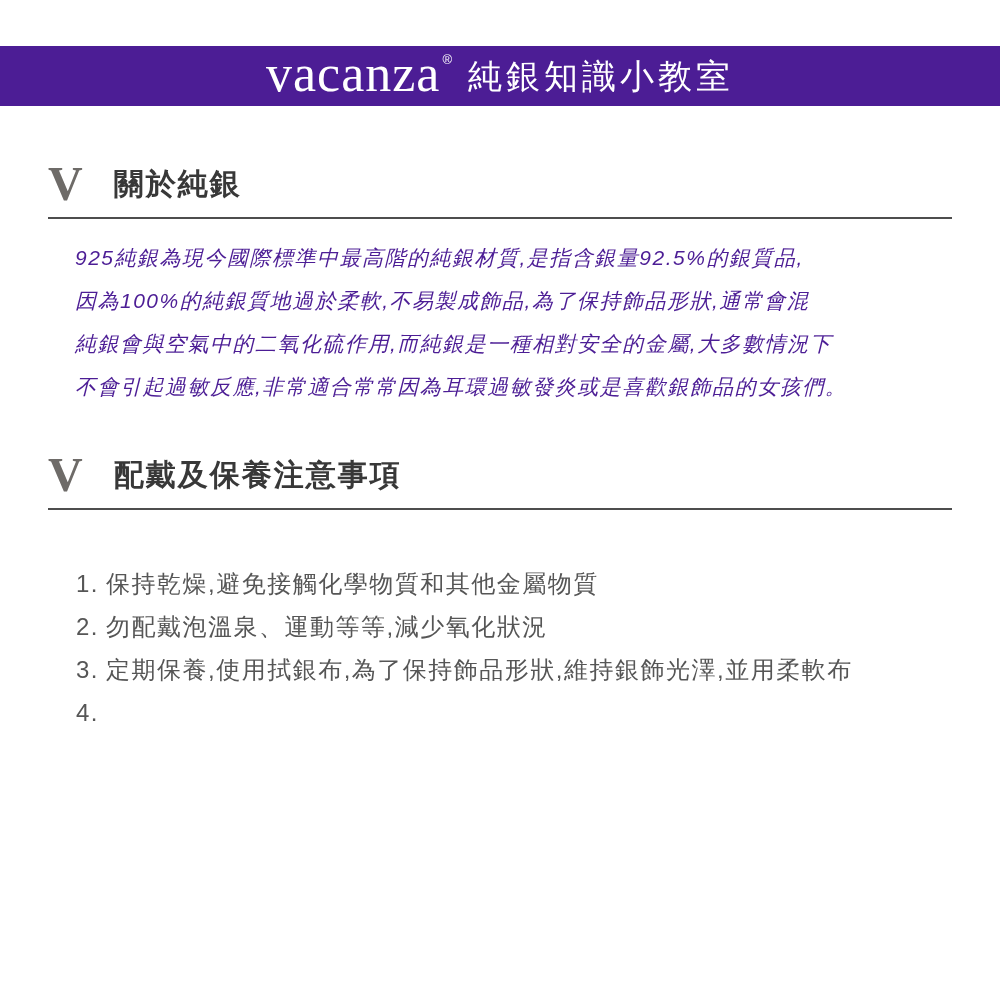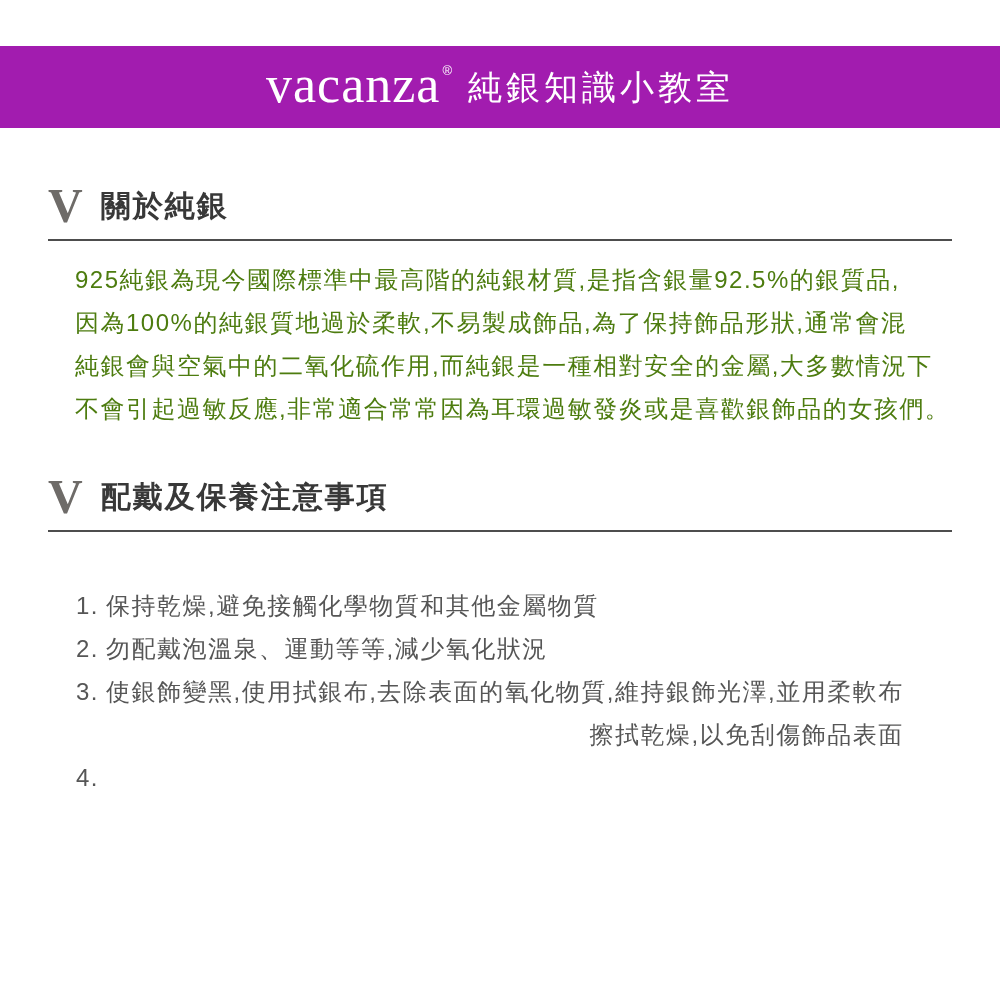--- a/index.html
+++ b/index.html
@@ -15,22 +15,22 @@
     position: relative;
     width: 1000px;
     height: 1000px;
     background: #ffffff;
     overflow: hidden;
   }
 
   
   .banner {
     margin-top: 46px;
-    height: 82px;
-    background: #a21caf;
+    height: 60px;
+    background: #4c1d95;
     display: flex;
     align-items: center;
     justify-content: center;
     color: #ffffff;
   }
   .logo-wrap {
     display: flex;
     align-items: flex-start;
     line-height: 1;
   }
@@ -73,35 +73,36 @@
     font-weight: 600;
     color: #6e6b68;
     line-height: 1;
     flex: none;
   }
   .section-title {
     font-size: 30px;
     font-weight: 700;
     color: #383838;
     letter-spacing: 2px;
-    margin-left: 18px;
+    margin-left: 31px;
   }
   .divider {
     border: none;
     border-top: 2px solid #4d4d4d;
     margin: 10px 0 0 0;
   }
 
   .para {
     margin: 17px 0 0 27px;
     width: 862px;
-    font-size: 24px;
+    font-size: 21px;
     line-height: 43px;
     letter-spacing: 1.5px;
-    color: #4d7c0f;
+    color: #4c1d95;
+    font-style: italic;
   }
   .para-line { white-space: nowrap; }
 
   .care-list {
     margin: 52px 0 0 28px;
     font-size: 24px;
     line-height: 43px;
     letter-spacing: 1.5px;
     color: #565656;
   }
@@ -155,22 +156,21 @@
       </div>
 
       <div class="list-item">
         <span class="li-num">2.</span>
         <span class="li-text">勿配戴泡溫泉、運動等等,減少氧化狀況</span>
       </div>
 
       <div class="list-item">
         <span class="li-num">3.</span>
         <span>
-          <div class="li-text">使銀飾變黑,使用拭銀布,去除表面的氧化物質,維持銀飾光澤,並用柔軟布</div>
-          <div class="li-text">擦拭乾燥,以免刮傷飾品表面</div>
+          <div class="li-text">定期保養,使用拭銀布,為了保持飾品形狀,維持銀飾光澤,並用柔軟布</div>
         </span>
       </div>
 
       <div class="list-item">
         <span class="li-num">4.</span>
       </div>
 
     </div>
   </div>
 </div>

